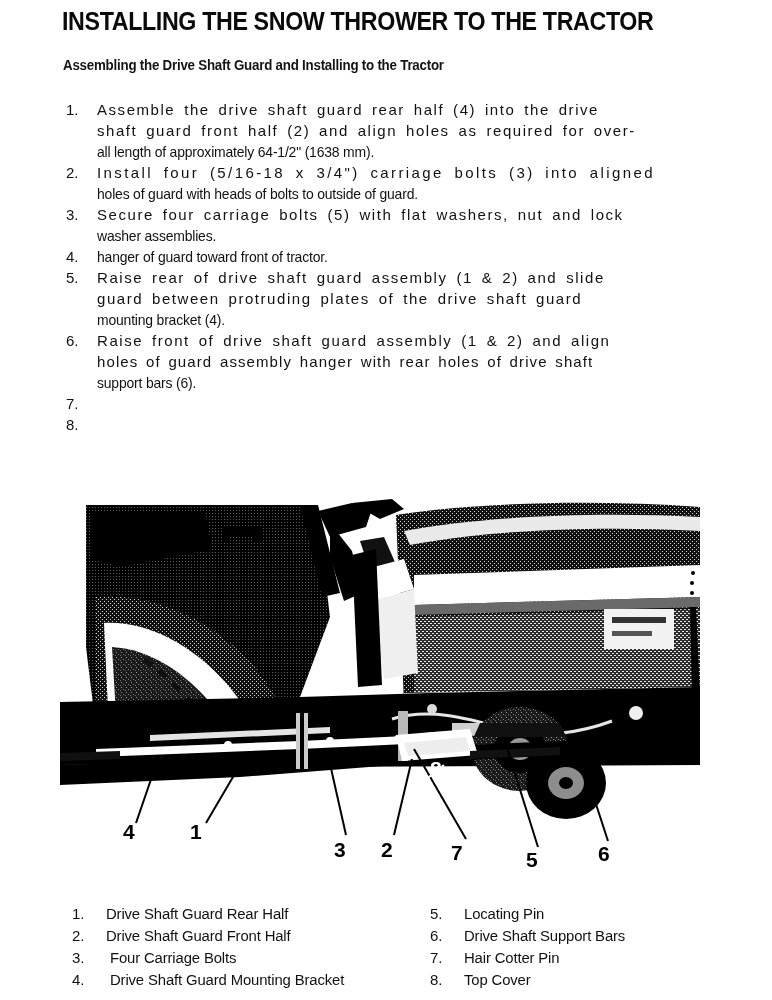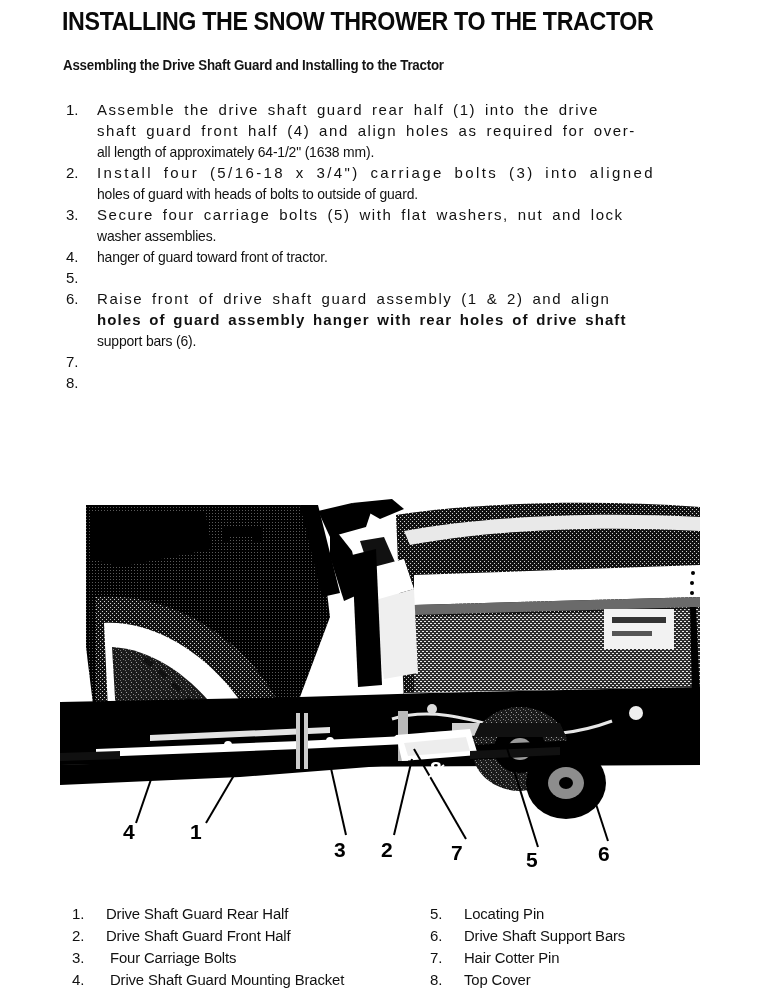--- a/index.html
+++ b/index.html
@@ -84,21 +84,20 @@
     letter-spacing: 1.55px;
     word-spacing: 3.2px;
   }
   .ln.wide2 {
     letter-spacing: 2.4px;
     word-spacing: 4.2px;
   }
   .ln.wide3 {
     letter-spacing: 1.1px;
     word-spacing: 2.4px;
-    font-weight: bold;
   }
   
   .ln.narrow {
     letter-spacing: -0.2px;
     transform: scaleX(0.93);
     transform-origin: left center;
   }
   .ln.narrow2 {
     letter-spacing: 0.05px;
     transform: scaleX(0.95);
@@ -158,22 +157,22 @@
 <body>
 
 <div class="page-title">INSTALLING THE SNOW THROWER TO THE TRACTOR</div>
 
 <div class="page-subtitle">Assembling the Drive Shaft Guard and Installing to the Tractor</div>
 
 <div class="steps" id="steps-container">
     <div class="step">
       <div class="step-num">1.</div>
       <div class="step-lines">
-        <div class="ln wide">Assemble the drive shaft guard rear half (1) into the drive</div>
-        <div class="ln wide">shaft guard front half (4) and align holes as required for over-</div>
+        <div class="ln wide">Assemble the drive shaft guard rear half (4) into the drive</div>
+        <div class="ln wide">shaft guard front half (2) and align holes as required for over-</div>
         <div class="ln narrow">all length of approximately 64-1/2" (1638 mm).</div>
       </div>
     </div>
     <div class="step">
       <div class="step-num">2.</div>
       <div class="step-lines">
         <div class="ln wide2">Install four (5/16-18 x 3/4") carriage bolts (3) into aligned</div>
         <div class="ln narrow">holes of guard with heads of bolts to outside of guard.</div>
       </div>
     </div>
@@ -185,20 +184,25 @@
       </div>
     </div>
     <div class="step">
       <div class="step-num">4.</div>
       <div class="step-lines">
         <div class="ln narrow">hanger of guard toward front of tractor.</div>
       </div>
     </div>
     <div class="step">
       <div class="step-num">5.</div>
+      <div class="step-lines">
+        <div class="ln wide">Raise rear of drive shaft guard assembly (1 &amp; 2) and slide</div>
+        <div class="ln wide">guard between protruding plates of the drive shaft guard</div>
+        <div class="ln narrow">mounting bracket (4).</div>
+      </div>
     </div>
     <div class="step">
       <div class="step-num">6.</div>
       <div class="step-lines">
         <div class="ln wide">Raise front of drive shaft guard assembly (1 &amp; 2) and align</div>
         <div class="ln wide3">holes of guard assembly hanger with rear holes of drive shaft</div>
         <div class="ln narrow">support bars (6).</div>
       </div>
     </div>
     <div class="step">

